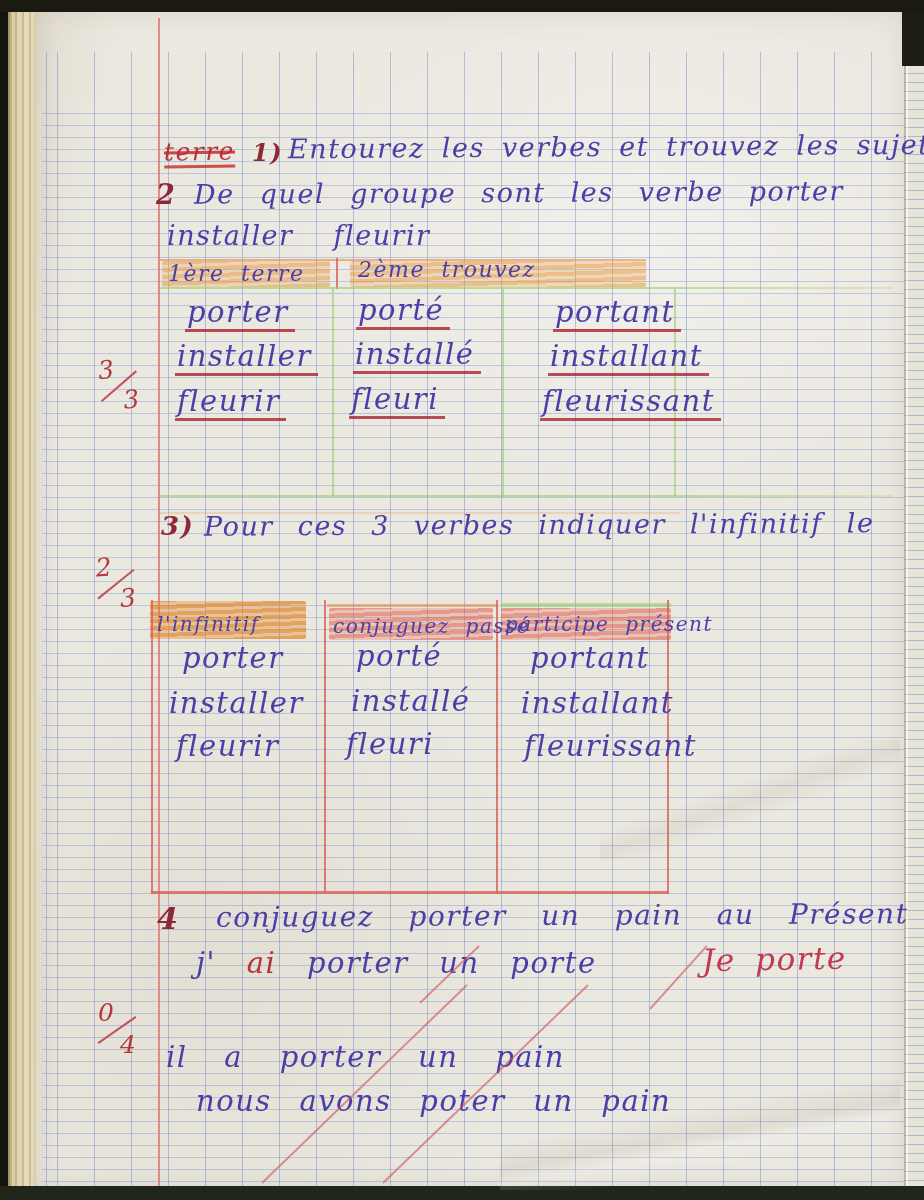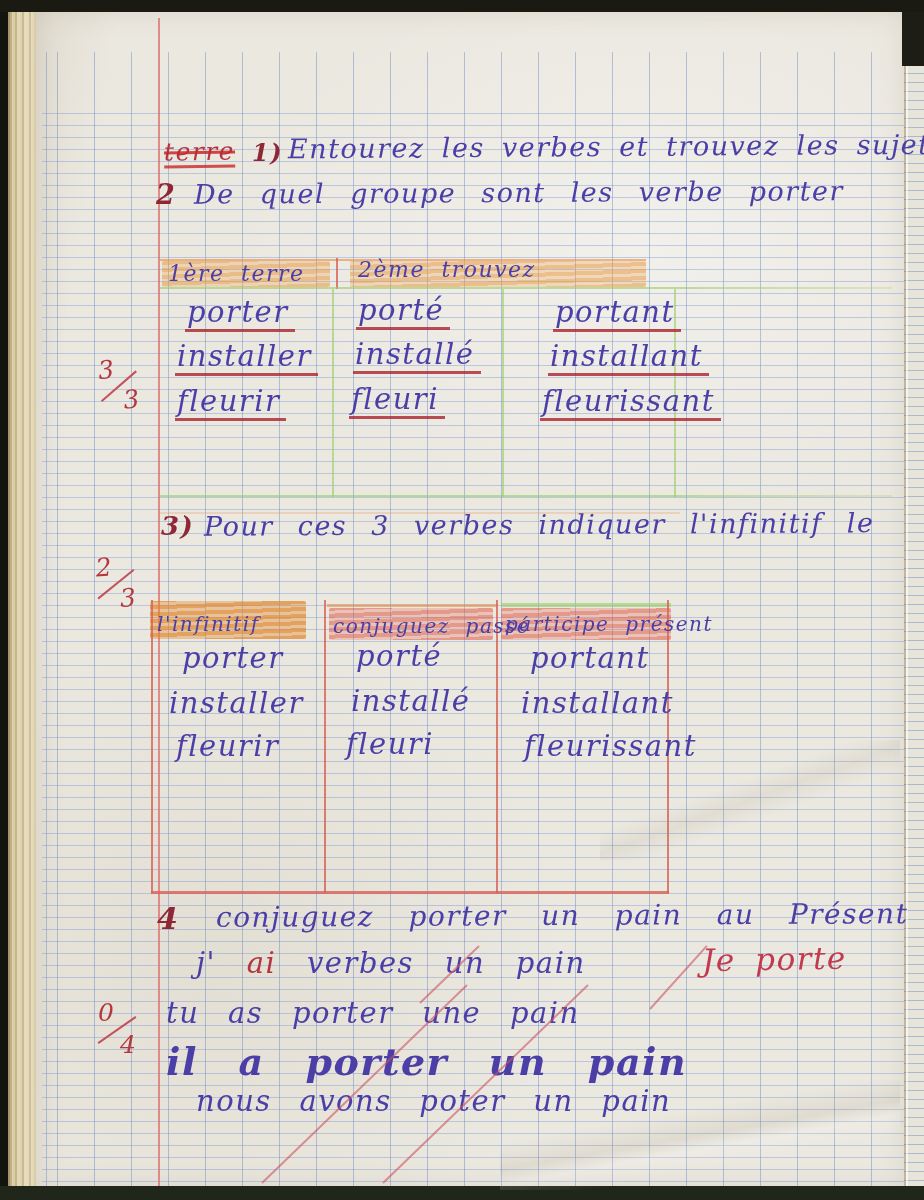--- a/index.html
+++ b/index.html
@@ -72,20 +72,21 @@
   <div class="next-page-dark-top"></div>
   <div class="top-dark"></div>
   <div class="bottom-dark"></div>
 
   <span class="hand ink-red crossed" style="left:164px;top:139px;font-size:25px;transform:rotate(-1deg);">terre</span>
   <span class="hand ink-maroon" style="left:252px;top:141px;font-size:24px;">1)</span>
   <span class="hand" style="left:288px;top:133px;font-size:27px;word-spacing:7px;transform:rotate(-0.4deg);">Entourez les verbes et trouvez les sujets</span>
 
   <span class="hand ink-maroon" style="left:156px;top:181px;font-size:27px;">2</span>
   <span class="hand" style="left:194px;top:179px;font-size:27px;word-spacing:15px;transform:rotate(-0.3deg);">De quel groupe sont les verbe porter</span>
+  <span class="hand" style="left:167px;top:222px;font-size:27px;word-spacing:30px;">installer fleurir</span>
 
   <div class="grade" style="left:98px;top:358px;transform:rotate(-6deg);">
     <span class="g-num">3</span>
     <div class="g-slash"></div>
     <span class="g-den">3</span>
   </div>
 
   <div class="tline orange-line" style="left:160px;top:259px;width:486px;height:2px;"></div>
   <div class="tline scrib-orange" style="left:162px;top:261px;width:168px;height:26px;"></div>
   <div class="tline scrib-orange" style="left:350px;top:261px;width:296px;height:26px;"></div>
@@ -144,26 +145,25 @@
   <span class="hand" style="left:176px;top:732px;font-size:29px;">fleurir</span>
   <span class="hand" style="left:346px;top:730px;font-size:29px;">fleuri</span>
   <span class="hand" style="left:524px;top:732px;font-size:29px;">fleurissant</span>
 
   <span class="hand ink-maroon" style="left:157px;top:904px;font-size:30px;">4</span>
   <span class="hand" style="left:216px;top:902px;font-size:28px;word-spacing:24px;transform:rotate(-0.3deg);">conjuguez porter un pain au Présent</span>
 
   <div class="hand" style="left:196px;top:949px;font-size:29px;word-spacing:20px;">
     <span>j'</span>
     <span class="ink-red">ai</span>
-    <span>verbes un pain</span>
+    <span>porter un porte</span>
   </div>
   <span class="hand ink-red" style="left:702px;top:944px;font-size:31px;color:#c23a50;transform:rotate(-1deg);">Je porte</span>
 
-  <span class="hand" style="left:166px;top:999px;font-size:29px;word-spacing:18px;">tu as porter une pain</span>
-  <span class="hand" style="left:166px;top:1043px;font-size:38px;word-spacing:26px;font-weight:bold;">il a porter un pain</span>
+  <span class="hand" style="left:166px;top:1043px;font-size:29px;word-spacing:26px;">il a porter un pain</span>
   <span class="hand" style="left:196px;top:1087px;font-size:29px;word-spacing:17px;">nous avons poter un pain</span>
 
   <div class="grade" style="left:96px;top:1002px;">
     <span class="g-num">0</span>
     <div class="g-slash"></div>
     <span class="g-den">4</span>
   </div>
 
   <div class="rmark" style="left:262px;top:1182px;width:285px;transform:rotate(-44deg);"></div>
   <div class="rmark" style="left:383px;top:1182px;width:285px;transform:rotate(-44deg);"></div>

